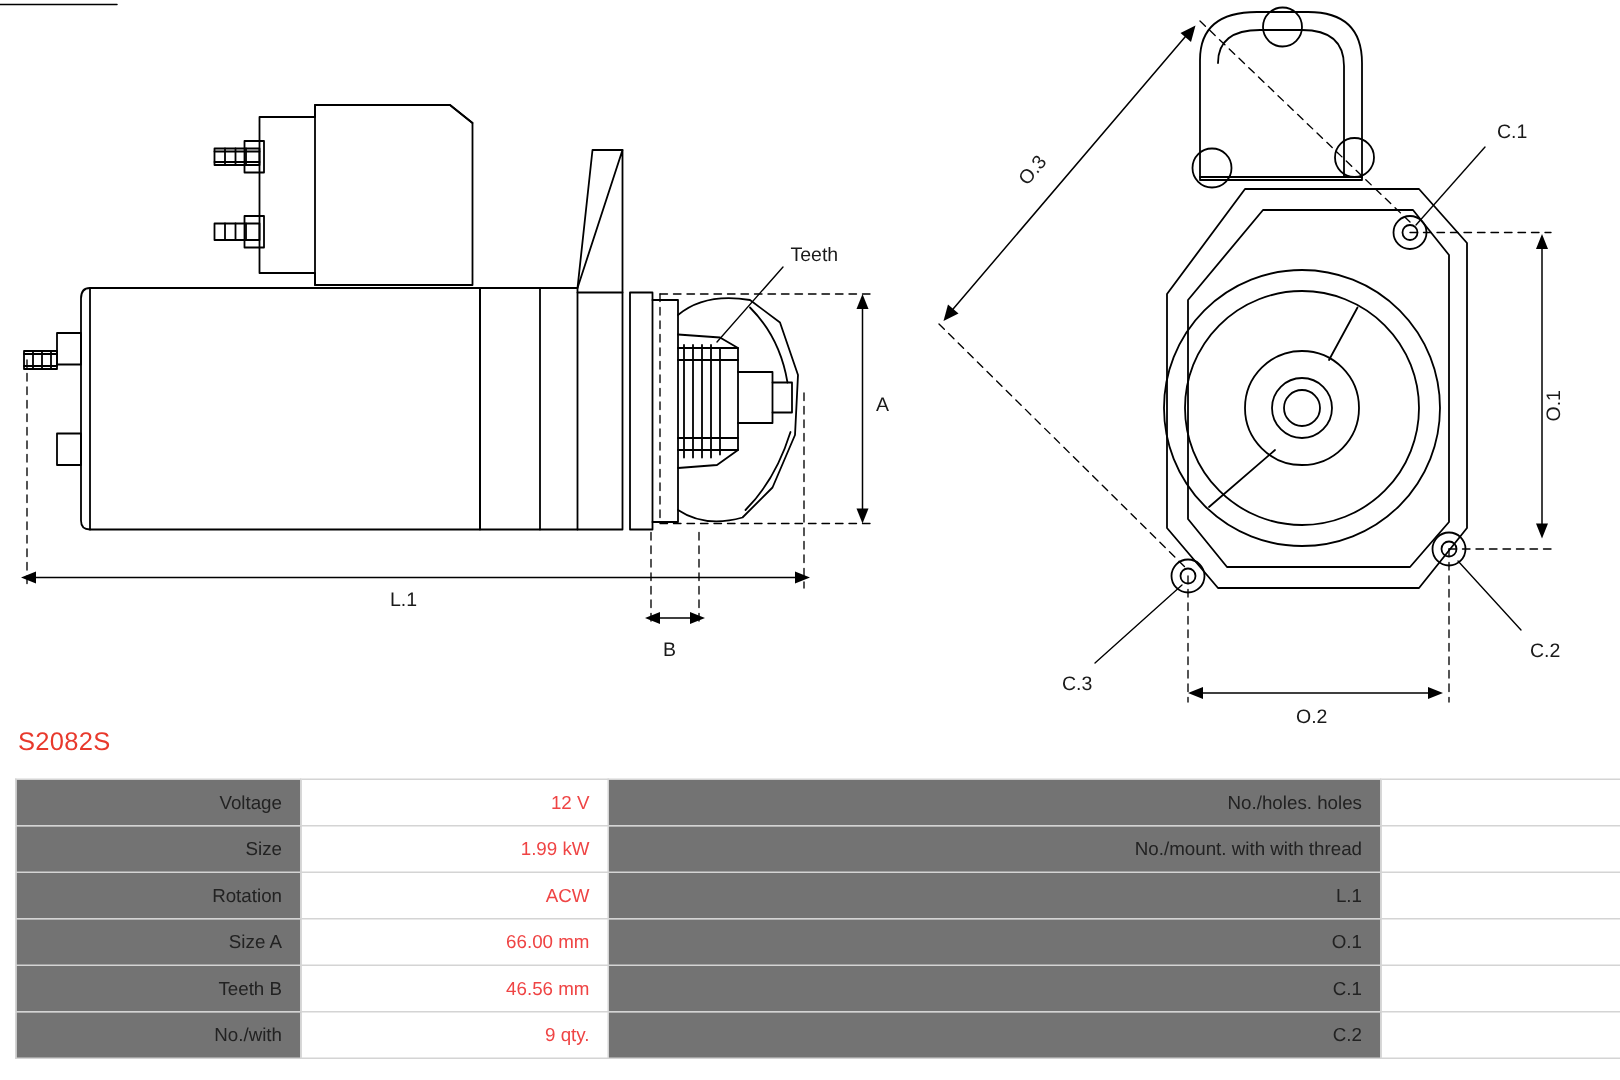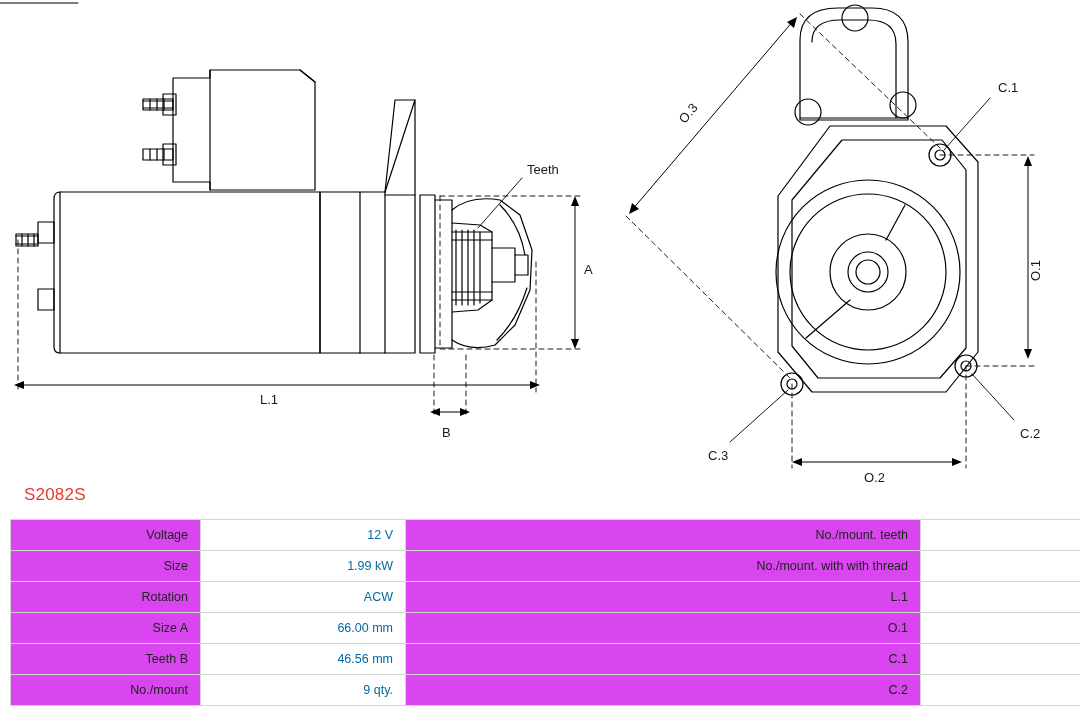--- a/index.html
+++ b/index.html
@@ -22,21 +22,21 @@
   }
   .drawing {
     position: absolute;
     left: 0;
     top: 0;
     width: 1080px;
     height: 485px;
   }
   .part-number {
     position: absolute;
-    left: 24px;
+    left: 12px;
     top: 485px;
     font-size: 17px;
     color: #e8392c;
     font-family: "Liberation Sans", sans-serif;
     letter-spacing: 0.2px;
   }
   table.specs {
     position: absolute;
     left: 10px;
     top: 519px;
@@ -45,28 +45,28 @@
     font-size: 12.5px;
     table-layout: fixed;
   }
   table.specs td {
     border: 1px solid #d4d4d4;
     height: 30px;
     padding: 0 12px;
     vertical-align: middle;
   }
   td.lbl {
-    background: #d946ef;
+    background: #737373;
     text-align: right;
     color: #222;
   }
   td.val {
     background: #ffffff;
     text-align: right;
-    color: #0369a1;
+    color: #ef4444;
   }
   .c1 { width: 165px; }
   .c2 { width: 180px; }
   .c3 { width: 490px; }
   .c4 { width: 225px; }
   svg text {
     font-family: "Liberation Sans", sans-serif;
     font-size: 13px;
     fill: #1a1a1a;
   }
@@ -201,21 +201,21 @@
     <text x="708" y="460">C.3</text>
   </svg>
 
   <div class="part-number">S2082S</div>
 
   <table class="specs">
     <tbody>
       <tr>
         <td class="lbl c1">Voltage</td>
         <td class="val c2">12 V</td>
-        <td class="lbl c3">No./mount. teeth</td>
+        <td class="lbl c3">No./holes. holes</td>
         <td class="val c4">2 qty.</td>
       </tr>
       <tr>
         <td class="lbl c1">Size</td>
         <td class="val c2">1.99 kW</td>
         <td class="lbl c3">No./mount. with with thread</td>
         <td class="val c4">2 qty.</td>
       </tr>
       <tr>
         <td class="lbl c1">Rotation</td>
@@ -229,21 +229,21 @@
         <td class="lbl c3">O.1</td>
         <td class="val c4">88.00 mm</td>
       </tr>
       <tr>
         <td class="lbl c1">Teeth B</td>
         <td class="val c2">46.56 mm</td>
         <td class="lbl c3">C.1</td>
         <td class="val c4">M8x1.25 mm</td>
       </tr>
       <tr>
-        <td class="lbl c1">No./mount</td>
+        <td class="lbl c1">No./with</td>
         <td class="val c2">9 qty.</td>
         <td class="lbl c3">C.2</td>
         <td class="val c4">M8x1.25 mm</td>
       </tr>
     </tbody>
   </table>
 
 </div>
 
 </body></html>

